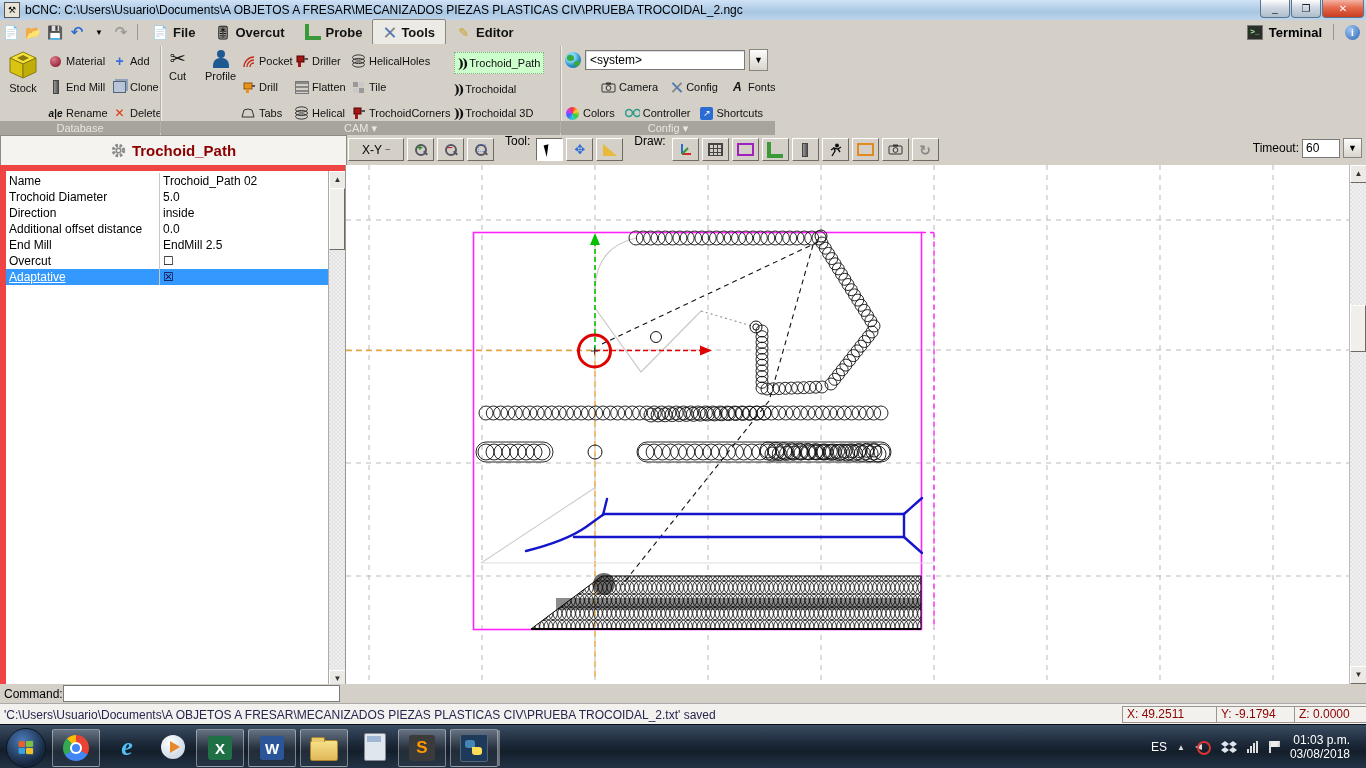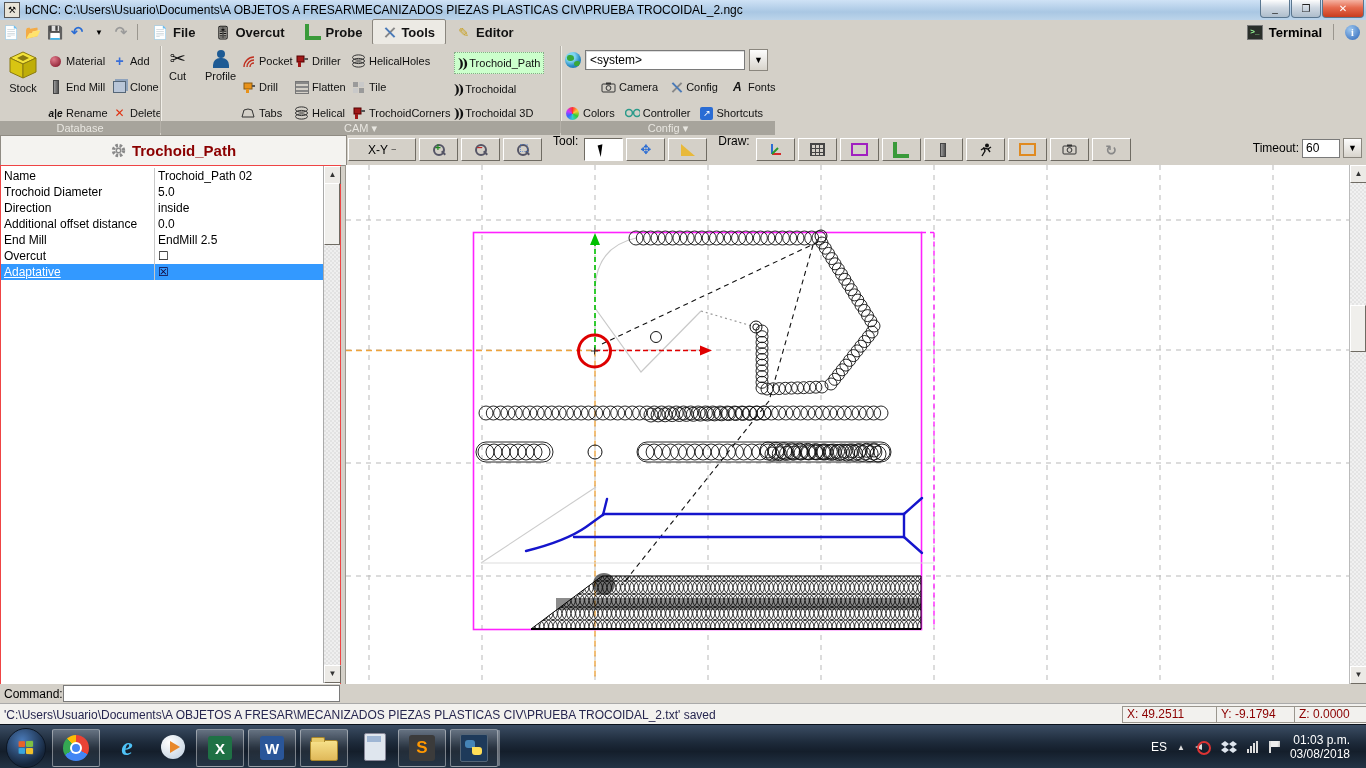--- a/index.html
+++ b/index.html
@@ -77,42 +77,42 @@
   .wrenchic:before{content:"";position:absolute;left:6px;top:0;width:2px;height:13px;background:#888;transform:rotate(45deg);}
   .wrenchic:after{content:"";position:absolute;left:6px;top:0;width:2px;height:13px;background:#4a7ab8;transform:rotate(-45deg);}
   .coilsvg{display:block;}
   
   #toolrow{position:absolute;left:0;top:135px;width:1366px;height:30px;background:#d4d0c8;}
   #panelheader{position:absolute;left:0;top:0;width:345px;height:29px;background:#f4f3f0;
     border:1px solid #8f8b83;display:flex;align-items:center;justify-content:center;gap:6px;}
   #panelheader .title{color:#8b0000;font-weight:bold;font-size:15px;}
   #cnvtools{position:absolute;left:348px;top:0;right:0;height:29px;display:flex;align-items:center;gap:3px;font-size:12px;}
   .tbtn{height:21px;min-width:21px;background:#d4d0c8;border:1px solid;border-color:#fff #6f6b63 #6f6b63 #fff;
-    display:flex;align-items:center;justify-content:center;padding:0 8px;}
+    display:flex;align-items:center;justify-content:center;padding:0 2px;}
   .tbtn.pressed{background:#fff;border-color:#6f6b63 #fff #fff #6f6b63;}
   .tlabel{margin:0 3px 18px 8px;}
   .mag{width:13px;height:13px;position:relative;}
   .mag:before{content:"";position:absolute;left:1px;top:1px;width:8px;height:8px;border:2px solid #556;border-radius:50%;}
   .mag:after{content:"";position:absolute;left:9px;top:9px;width:5px;height:2px;background:#556;transform:rotate(45deg);}
   .magsign{position:absolute;font-size:10px;font-weight:bold;left:3px;top:-1px;z-index:2;}
   .cursorarrow{width:0;height:0;border-left:5px solid #000;border-right:5px solid transparent;
     border-bottom:12px solid transparent;border-top:0;transform:rotate(-15deg);position:relative;}
   .movecross{color:#2a6cd4;font-weight:bold;font-size:13px;}
   .gaugeic{width:0;height:0;border-left:14px solid #e8b93a;border-top:12px solid transparent;}
   .rectic{width:13px;height:9px;border:2px solid #a020c0;}
   .rectic.orange{border-color:#e08a20;}
   .gridic{width:13px;height:11px;background:
     repeating-linear-gradient(90deg,#444 0 1px,transparent 1px 4px),
     repeating-linear-gradient(#444 0 1px,transparent 1px 4px);border:1px solid #444;}
   .ruleric{width:12px;height:12px;border-left:4px solid #3a9a3a;border-bottom:4px solid #3a9a3a;}
   .spinic{color:#888;font-size:14px;font-weight:bold;}
   #timeoutbox{position:absolute;right:4px;top:3px;display:flex;align-items:center;gap:3px;font-size:12px;}
   #timeoutval{width:30px;height:17px;background:#fff;border:1px solid #7a7a7a;font-size:12px;padding:0 3px;line-height:17px;}
   
-  #panel{position:absolute;left:0;top:165px;width:339px;height:519px;background:#fff;border:1px solid #ef4444;}
+  #panel{position:absolute;left:0;top:165px;width:339px;height:519px;background:#fff;border:6px solid #ef4444;}
   .prow{display:flex;height:16px;font-size:12px;line-height:16px;}
   .prow .pname{width:150px;padding-left:3px;color:#000;}
   .prow .pval{flex:1;padding-left:3px;border-left:1px solid #c8c8c8;}
   .prow.sel{background:#3399ff;}
   .prow.sel .pname{color:#fff;text-decoration:underline;}
   .prow.sel .pval{color:#103;}
   #panelscroll{position:absolute;right:0;top:0;width:16px;height:517px;background:
     repeating-conic-gradient(#efefef 0 25%,#e2e2e2 0 50%) 0 0/4px 4px;border-left:1px solid #aaa;}
   .sarrow{position:absolute;left:0;width:15px;height:16px;background:#eceae6;border:1px solid;
     border-color:#fff #6f6b63 #6f6b63 #fff;font-size:8px;text-align:center;line-height:15px;color:#333;}

